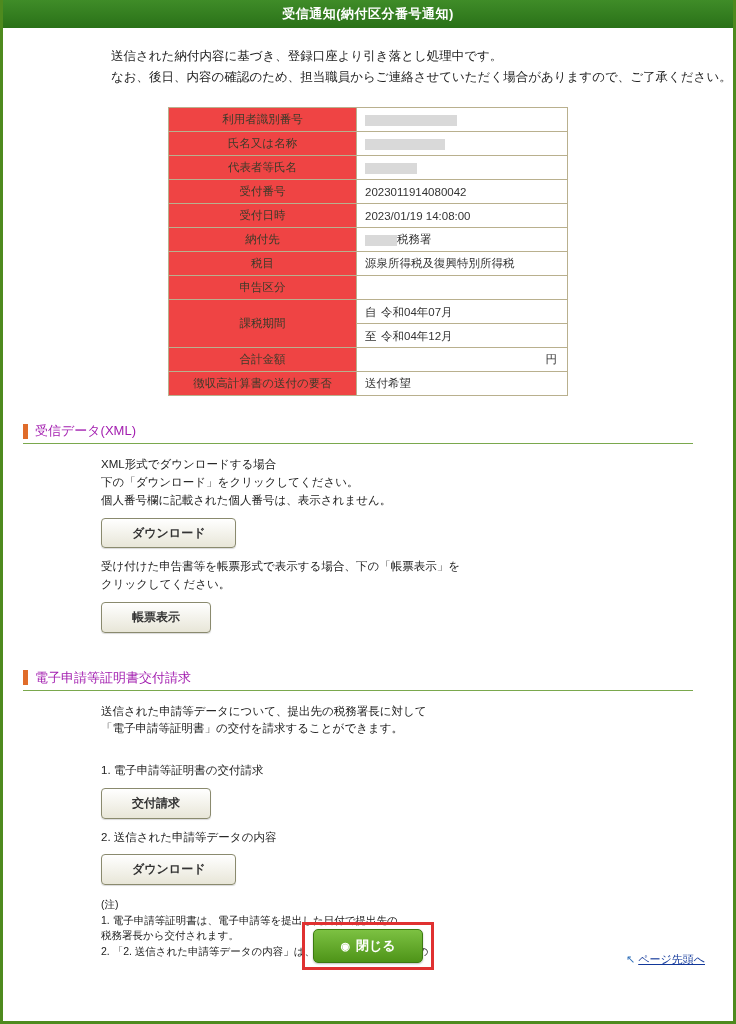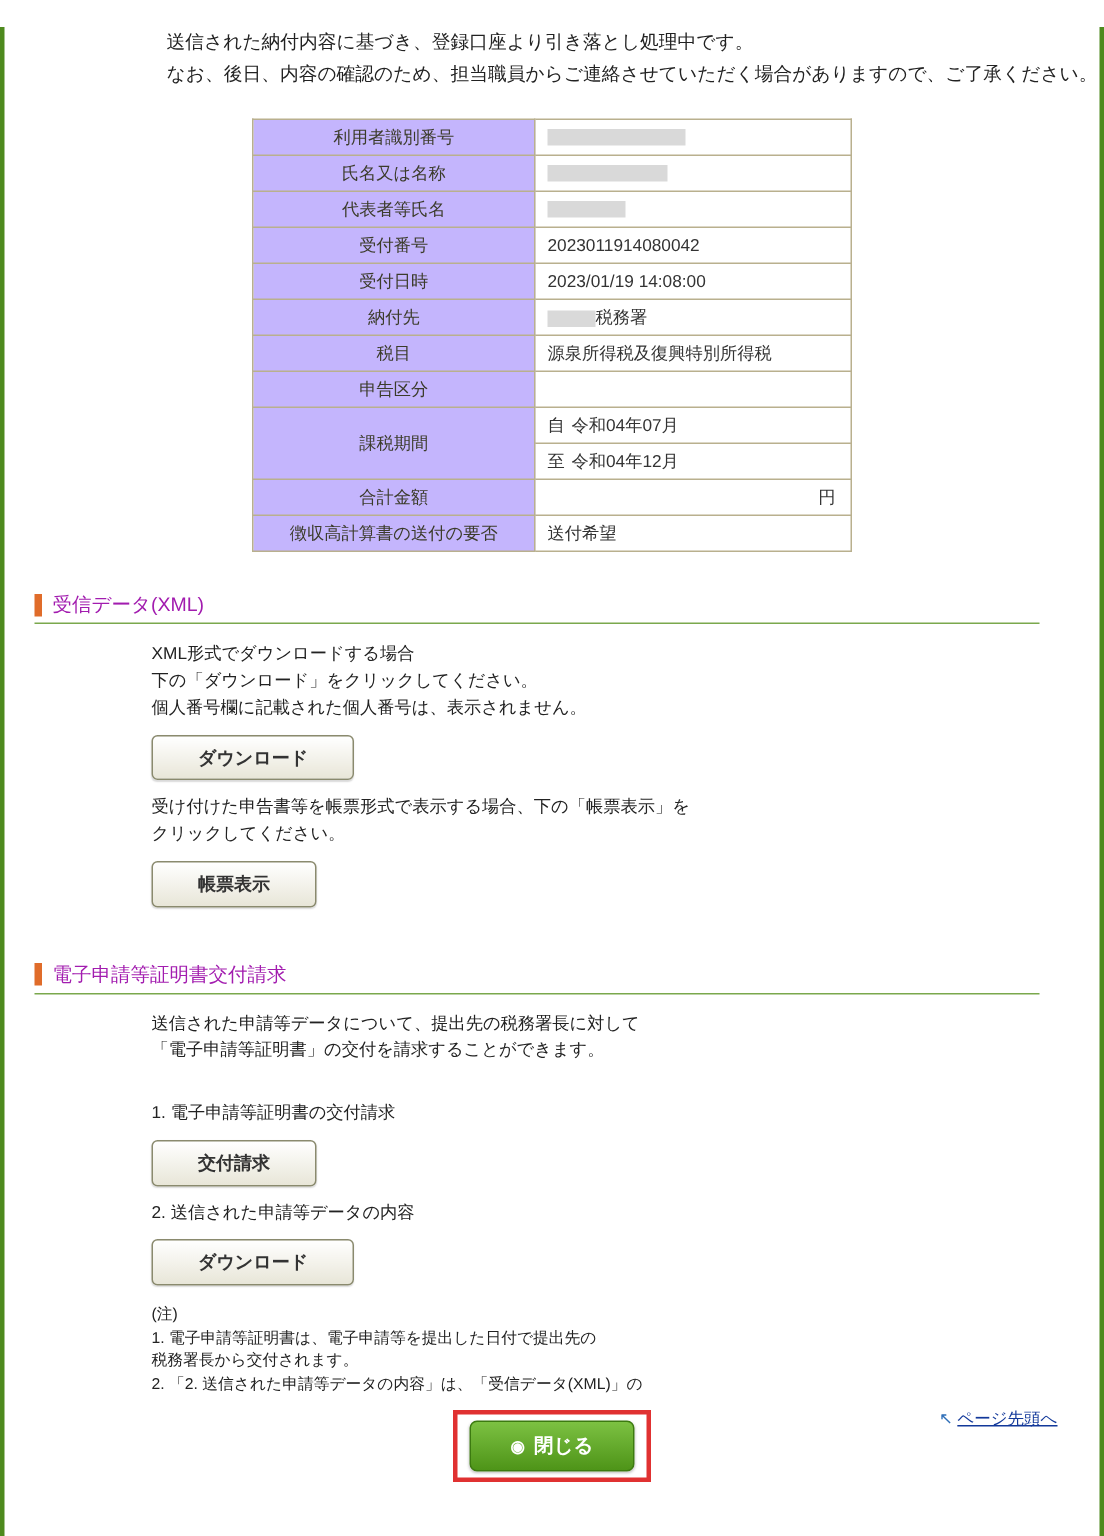--- a/index.html
+++ b/index.html
@@ -56,21 +56,21 @@
     width: 400px;
     font-size: 11.5px;
   }
   table.info td {
     border: 1px solid #b9b08e;
     height: 21px;
     padding: 1px 6px;
     vertical-align: middle;
   }
   table.info td.label {
-    background: #c4b5fd;
+    background: #ef4444;
     width: 175px;
     text-align: center;
     color: #3b3b2a;
   }
   table.info td.value {
     background: #ffffff;
     color: #333;
     padding-left: 8px;
   }
   .redact {
@@ -170,37 +170,40 @@
     cursor: pointer;
   }
   .close-btn .bullet {
     display: inline-block;
     margin-right: 6px;
     font-size: 11px;
   }
   .pagetop {
     position: absolute;
     right: 28px;
-    top: 920px;
+    top: 952px;
     font-size: 11px;
   }
   .pagetop .arrow {
     color: #2f6fb8;
     margin-right: 3px;
   }
   .pagetop a {
     color: #12389a;
     text-decoration: underline;
   }
 </style>
 </head>
 <body>
 
 <div class="page">
 
+  <div class="titlebar">
+    <span>受信通知(納付区分番号通知)</span>
+  </div>
 
   <div class="intro">
     <div>送信された納付内容に基づき、登録口座より引き落とし処理中です。</div>
     <div>なお、後日、内容の確認のため、担当職員からご連絡させていただく場合がありますので、ご了承ください。</div>
   </div>
 
   <div class="info-table-wrap">
     <table class="info">
       <tbody>
         <tr>

